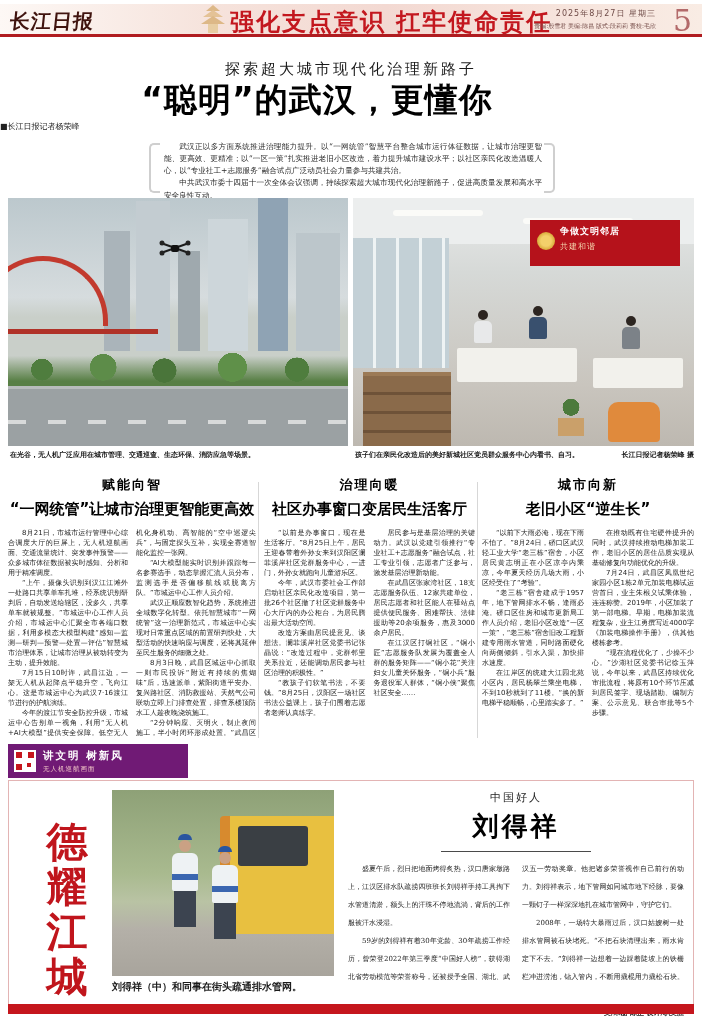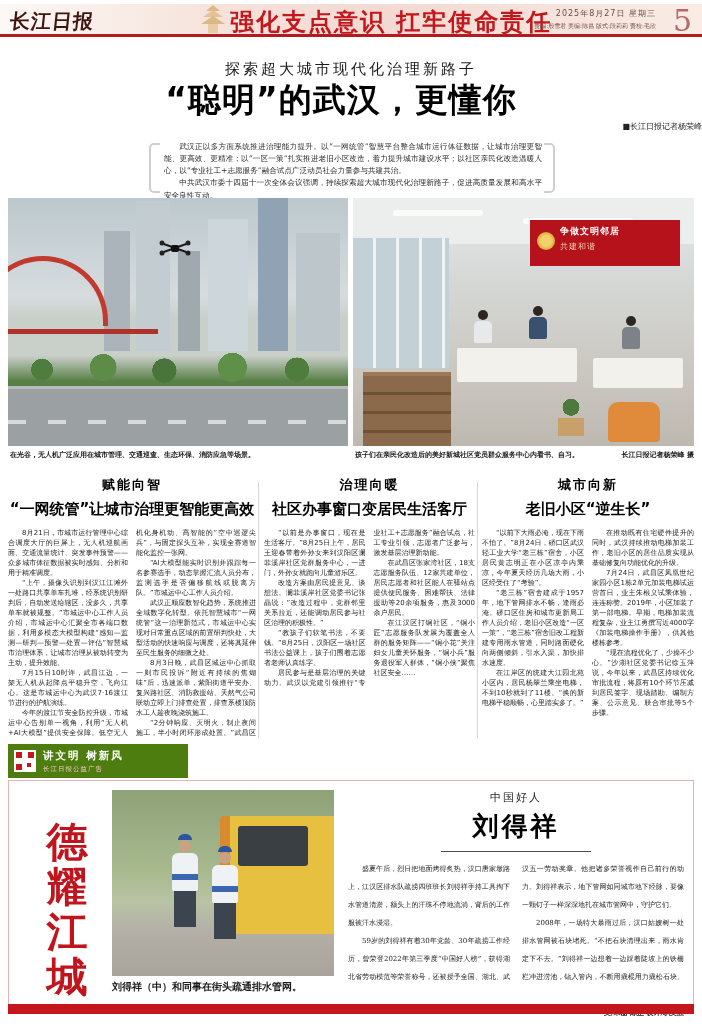--- a/index.html
+++ b/index.html
@@ -20,22 +20,22 @@
   .mast-right { right:46px; top:8px; width:170px; text-align:right; color:#6e4a46; }
   .mast-date { font-size:8px; letter-spacing:1px; }
   .mast-credits { font-size:6px; margin-top:3px; color:#7a524e; }
   .page-num { right:10px; top:3px; font-size:30px; color:#b36a6a; font-weight:300;
     font-family:"DejaVu Serif","Liberation Serif",serif; }
 
   
   .kicker { left:0; top:60px; width:702px; text-align:center; font-size:15px; color:#1a1a1a;
     letter-spacing:3px; font-weight:500; }
   .headline { left:0; top:78px; width:634px; text-align:center; font-size:33px; font-weight:900;
-    color:#000; letter-spacing:1px;margin-left:24px; }
-  .byline { left:0; top:121px; width:702px; text-align:right; font-size:8px; color:#222; }
+    color:#000; letter-spacing:1px; }
+  .byline { left:0; top:121px; width:702px; text-align:left; font-size:8px; color:#222; }
 
   
   .intro { left:164px; top:141px; width:378px; font-family:"DejaVu Serif","Liberation Serif",serif;
     font-size:7.6px; line-height:1.6; color:#2a2a2a; text-align:justify; }
   .intro p { text-indent:2em; }
   .bracket { top:143px; width:11px; height:50px; border:2px solid #cfcfcf; }
   .bracket.l { left:149px; border-right:none; border-radius:5px 0 0 5px; }
   .bracket.r { left:544px; border-left:none; border-radius:0 5px 5px 0; }
 
   
@@ -92,21 +92,21 @@
   .vd1 { left:258px; } .vd2 { left:477px; }
   .art-kicker { text-align:center; font-size:13px; font-weight:bold; letter-spacing:2px; color:#000; }
   .art-title { text-align:center; font-size:15px; font-weight:bold; color:#000; margin-top:6px; white-space:nowrap; }
   .art-body { margin-top:9px; height:218px; overflow:hidden; column-count:2; column-gap:8px;
     font-size:7px; line-height:10px; text-align:justify; color:#1c1c1c; }
   .art-body p { text-indent:2em; }
 
   
   .bot-frame { left:8px; top:780px; width:686px; height:224px; border:1px solid #e3b4b4; border-bottom:none; background:#fff; }
   .bot-bar { left:8px; top:1004px; width:686px; height:10px; background:#c5161d; }
-  .pub-banner { left:8px; top:744px; width:180px; height:34px; background:#4d7c0f; display:flex; align-items:center; padding-left:6px; }
+  .pub-banner { left:8px; top:744px; width:180px; height:34px; background:#701a75; display:flex; align-items:center; padding-left:6px; }
   .qr { width:22px; height:22px; background:#fff;
     background-image:linear-gradient(#c5161d 0 0),linear-gradient(#c5161d 0 0),linear-gradient(#c5161d 0 0),linear-gradient(#c5161d 0 0);
     background-size:6px 6px,6px 6px,6px 6px,4px 4px;
     background-position:2px 2px,14px 2px,2px 14px,13px 13px; background-repeat:no-repeat; }
   .pub-text { margin-left:7px; color:#fff; }
   .pub-line1 { font-size:10.5px; font-weight:bold; letter-spacing:2px; }
   .pub-line2 { font-size:6.5px; color:#f2c7c7; margin-top:2px; letter-spacing:1px; }
 
   .vtitle { left:28px; top:820px; width:78px; text-align:center; }
   .vtitle div { font-family:"DejaVu Serif","Liberation Serif",serif; font-weight:bold; font-size:41px;
@@ -246,20 +246,21 @@
       <p>8月3日晚，武昌区城运中心抓取一则市民投诉“附近有持续的焦煳味”后，迅速派单，紫阳街道平安办、复兴路社区、消防救援站、天然气公司联动立即上门排查处置，排查系楼顶防水工人趁夜晚浇筑施工。</p>
       <p>“2分钟响应、灭明火，制止夜间施工，半小时闭环形成处置。”武昌区城运中心负责人说，如今借助AI智能分析，自动预警、快速处置已成常态。</p>
     </div>
   </div>
 
   <div class="abs art art-2">
     <div class="art-kicker">治理向暖</div>
     <div class="art-title">社区办事窗口变居民生活客厅</div>
     <div class="art-body">
       <p>“以前是办事窗口，现在是生活客厅。”8月25日上午，居民王迎春带着外孙女来到汉阳区澜菲溪岸社区党群服务中心，一进门，外孙女就跑向儿童游乐区。</p>
+      <p>今年，武汉市委社会工作部启动社区亲民化改造项目，第一批26个社区撤了社区党群服务中心大厅内的办公柜台，为居民腾出最大活动空间。</p>
       <p>改造方案由居民提意见、谈想法。澜菲溪岸社区党委书记张晶说：“改造过程中，党群邻里关系拉近，还能调动居民参与社区治理的积极性。”</p>
       <p>“教孩子们软笔书法，不要钱。”8月25日，汉阳区一场社区书法公益课上，孩子们围着志愿者老师认真练字。</p>
       <p>居民参与是基层治理的关键动力。武汉以党建引领推行“专业社工+志愿服务”融合试点，社工专业引领，志愿者广泛参与，激发基层治理新动能。</p>
       <p>在武昌区张家湾社区，18支志愿服务队伍、12家共建单位，居民志愿者和社区能人在驿站点提供便民服务、困难帮扶、法律援助等20余项服务，惠及3000余户居民。</p>
       <p>在江汉区打铜社区，“铜小匠”志愿服务队发展为覆盖全人群的服务矩阵——“铜小花”关注妇女儿童关怀服务，“铜小兵”服务退役军人群体，“铜小侠”聚焦社区安全……</p>
     </div>
   </div>
 
   <div class="abs art art-3">
     <div class="art-kicker">城市向新</div>
@@ -273,21 +274,21 @@
       <p>“现在流程优化了，少操不少心。”沙湖社区党委书记徐玉萍说，今年以来，武昌区持续优化审批流程，将原有10个环节压减到居民签字、现场踏勘、编制方案、公示意见、联合审批等5个步骤。</p>
     </div>
   </div>
 
   <div class="abs bot-frame"></div>
 
   <div class="abs pub-banner">
     <div class="qr"></div>
     <div class="pub-text">
       <div class="pub-line1">讲文明 树新风</div>
-      <div class="pub-line2">长江日报公益广告</div>
+      <div class="pub-line2">无人机巡航画面</div>
     </div>
   </div>
 
   <div class="abs vtitle">
     <div>德</div>
     <div>耀</div>
     <div>江</div>
     <div>城</div>
   </div>
 

